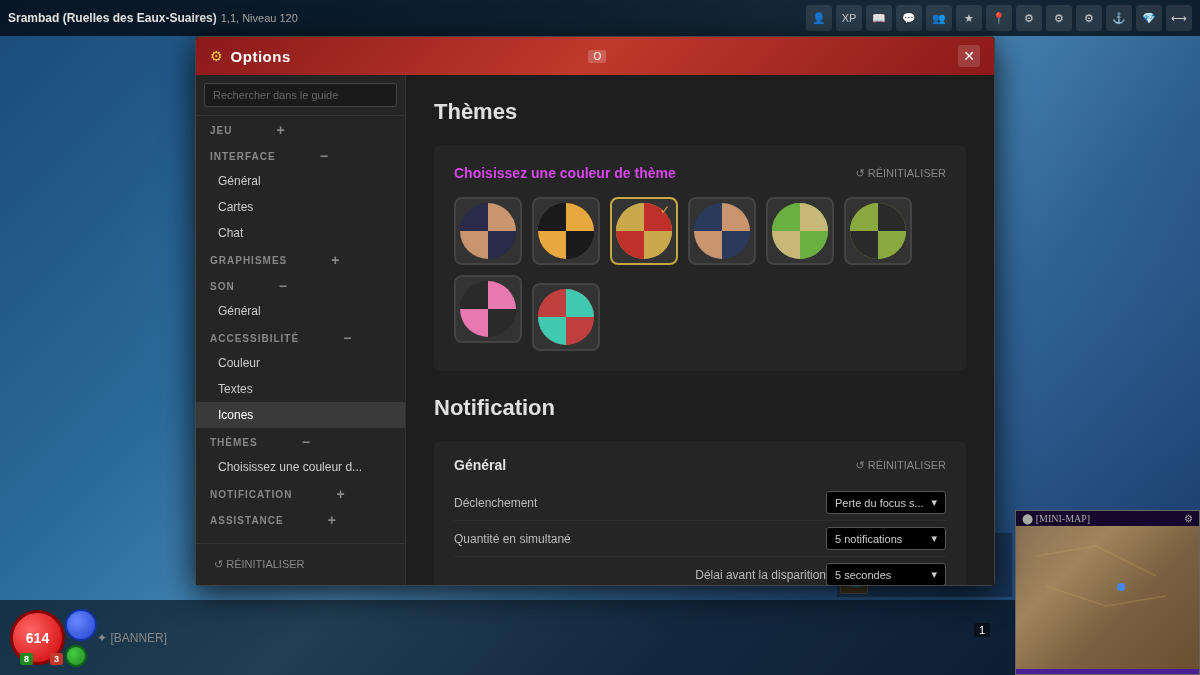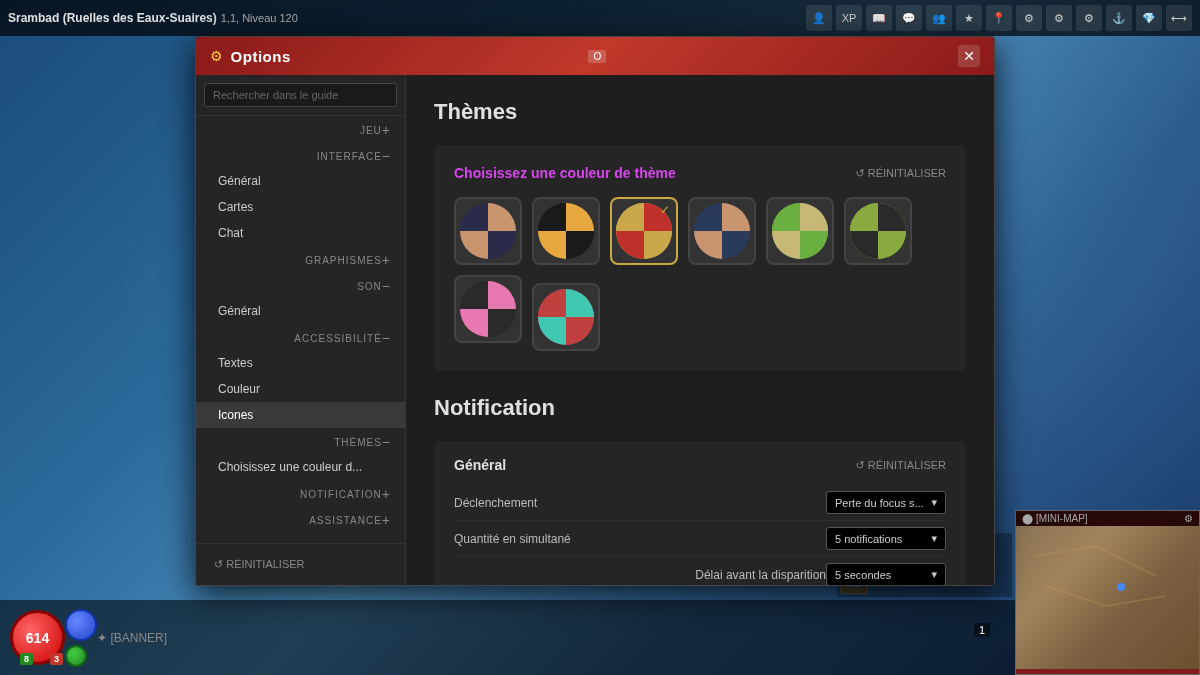--- a/index.html
+++ b/index.html
@@ -80,24 +80,25 @@
       font-size: 14px;
     }
 
     
     .mini-map {
       position: absolute;
       bottom: 0;
       right: 0;
       width: 185px;
       height: 165px;
-      background: #7f1d1d;
+      background: #4c1d95;
       border: 1px solid #666;
       z-index: 10;
       overflow: hidden;
+      font-family: Liberation Serif, serif;
     }
     .mini-map-header {
       background: rgba(0,0,0,0.7);
       color: #aaa;
       font-size: 10px;
       padding: 2px 6px;
       display: flex;
       align-items: center;
       justify-content: space-between;
     }
@@ -209,28 +210,29 @@
     .search-input::placeholder { color: #666; }
 
     .sidebar-items {
       flex: 1;
       padding-bottom: 8px;
     }
 
     .sidebar-category {
       display: flex;
       align-items: center;
-      justify-content: flex-end;
+      justify-content: flex-start;
       padding: 7px 14px 5px;
       color: #888;
       font-size: 10px;
-      font-weight: 400;
+      font-weight: 700;
       letter-spacing: 1px;
       text-transform: uppercase;
       cursor: pointer;
+      gap: 44px;
     }
     .sidebar-category-icon {
       color: #888;
       font-size: 14px;
       line-height: 1;
     }
 
     .sidebar-item {
       padding: 6px 18px 6px 22px;
       color: #ccc;
@@ -451,22 +453,22 @@
         <div class="sidebar-category">
           <span>SON</span>
           <span class="sidebar-category-icon">−</span>
         </div>
         <div class="sidebar-item">Général</div>
 
         <div class="sidebar-category">
           <span>ACCESSIBILITÉ</span>
           <span class="sidebar-category-icon">−</span>
         </div>
+        <div class="sidebar-item">Couleur</div>
         <div class="sidebar-item">Textes</div>
-        <div class="sidebar-item">Couleur</div>
         <div class="sidebar-item active">Icones</div>
 
         <div class="sidebar-category">
           <span>THÈMES</span>
           <span class="sidebar-category-icon">−</span>
         </div>
         <div class="sidebar-item">Choisissez une couleur d...</div>
 
         <div class="sidebar-category">
           <span>NOTIFICATION</span>

